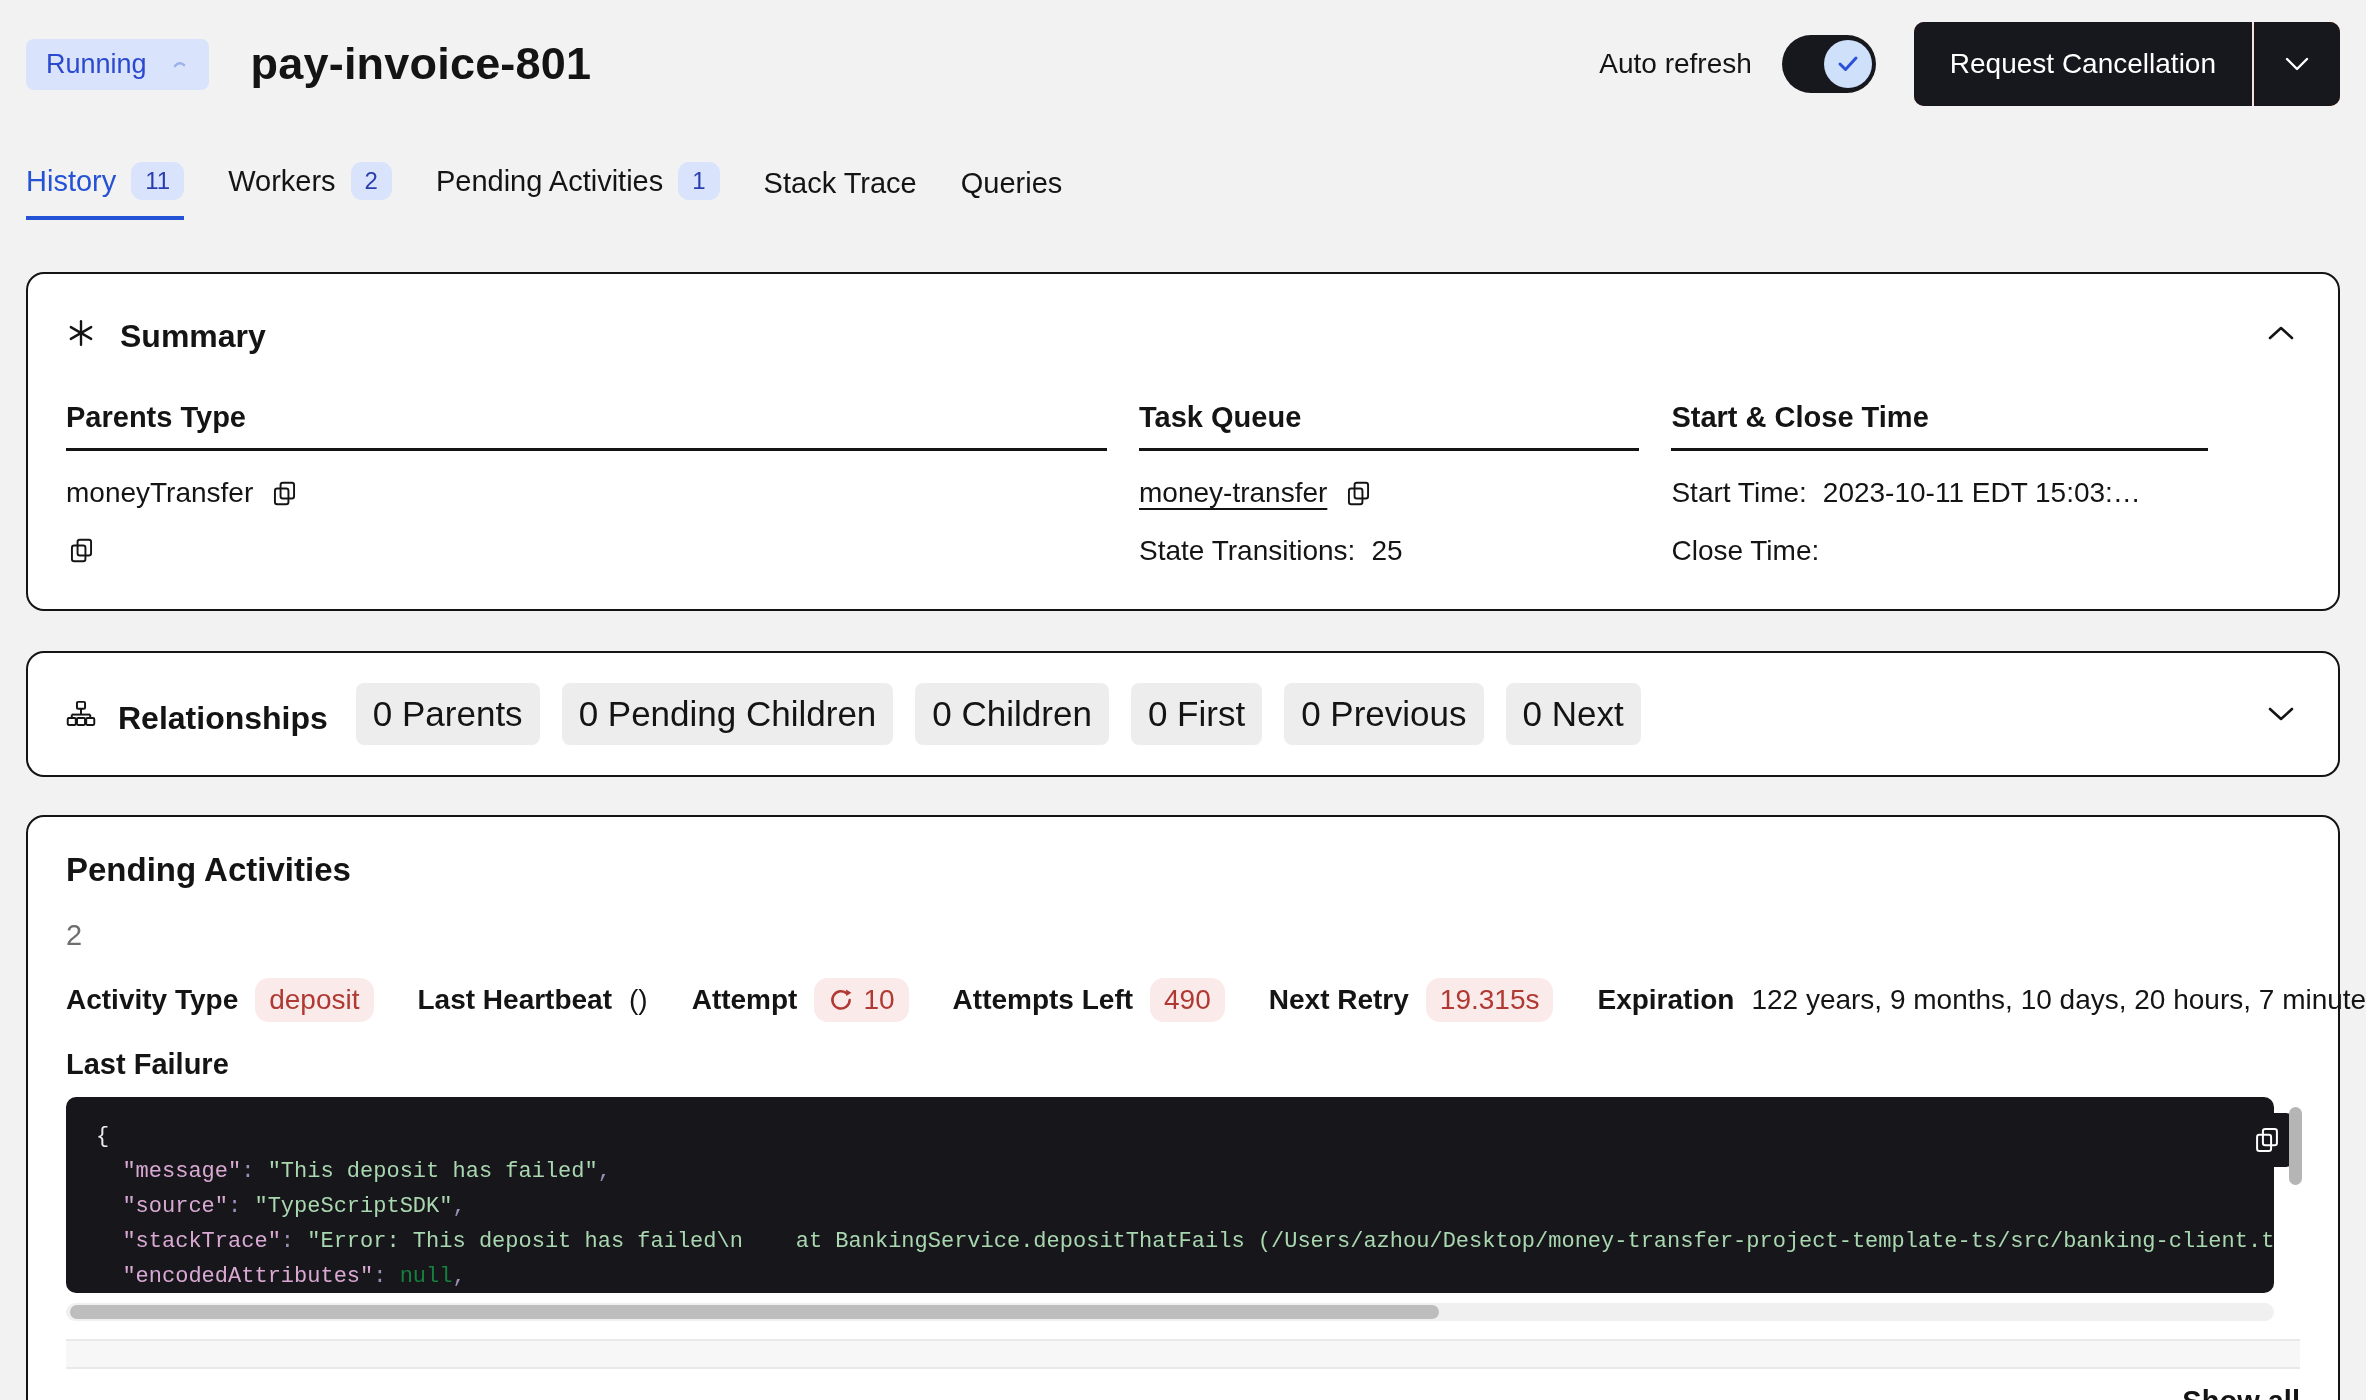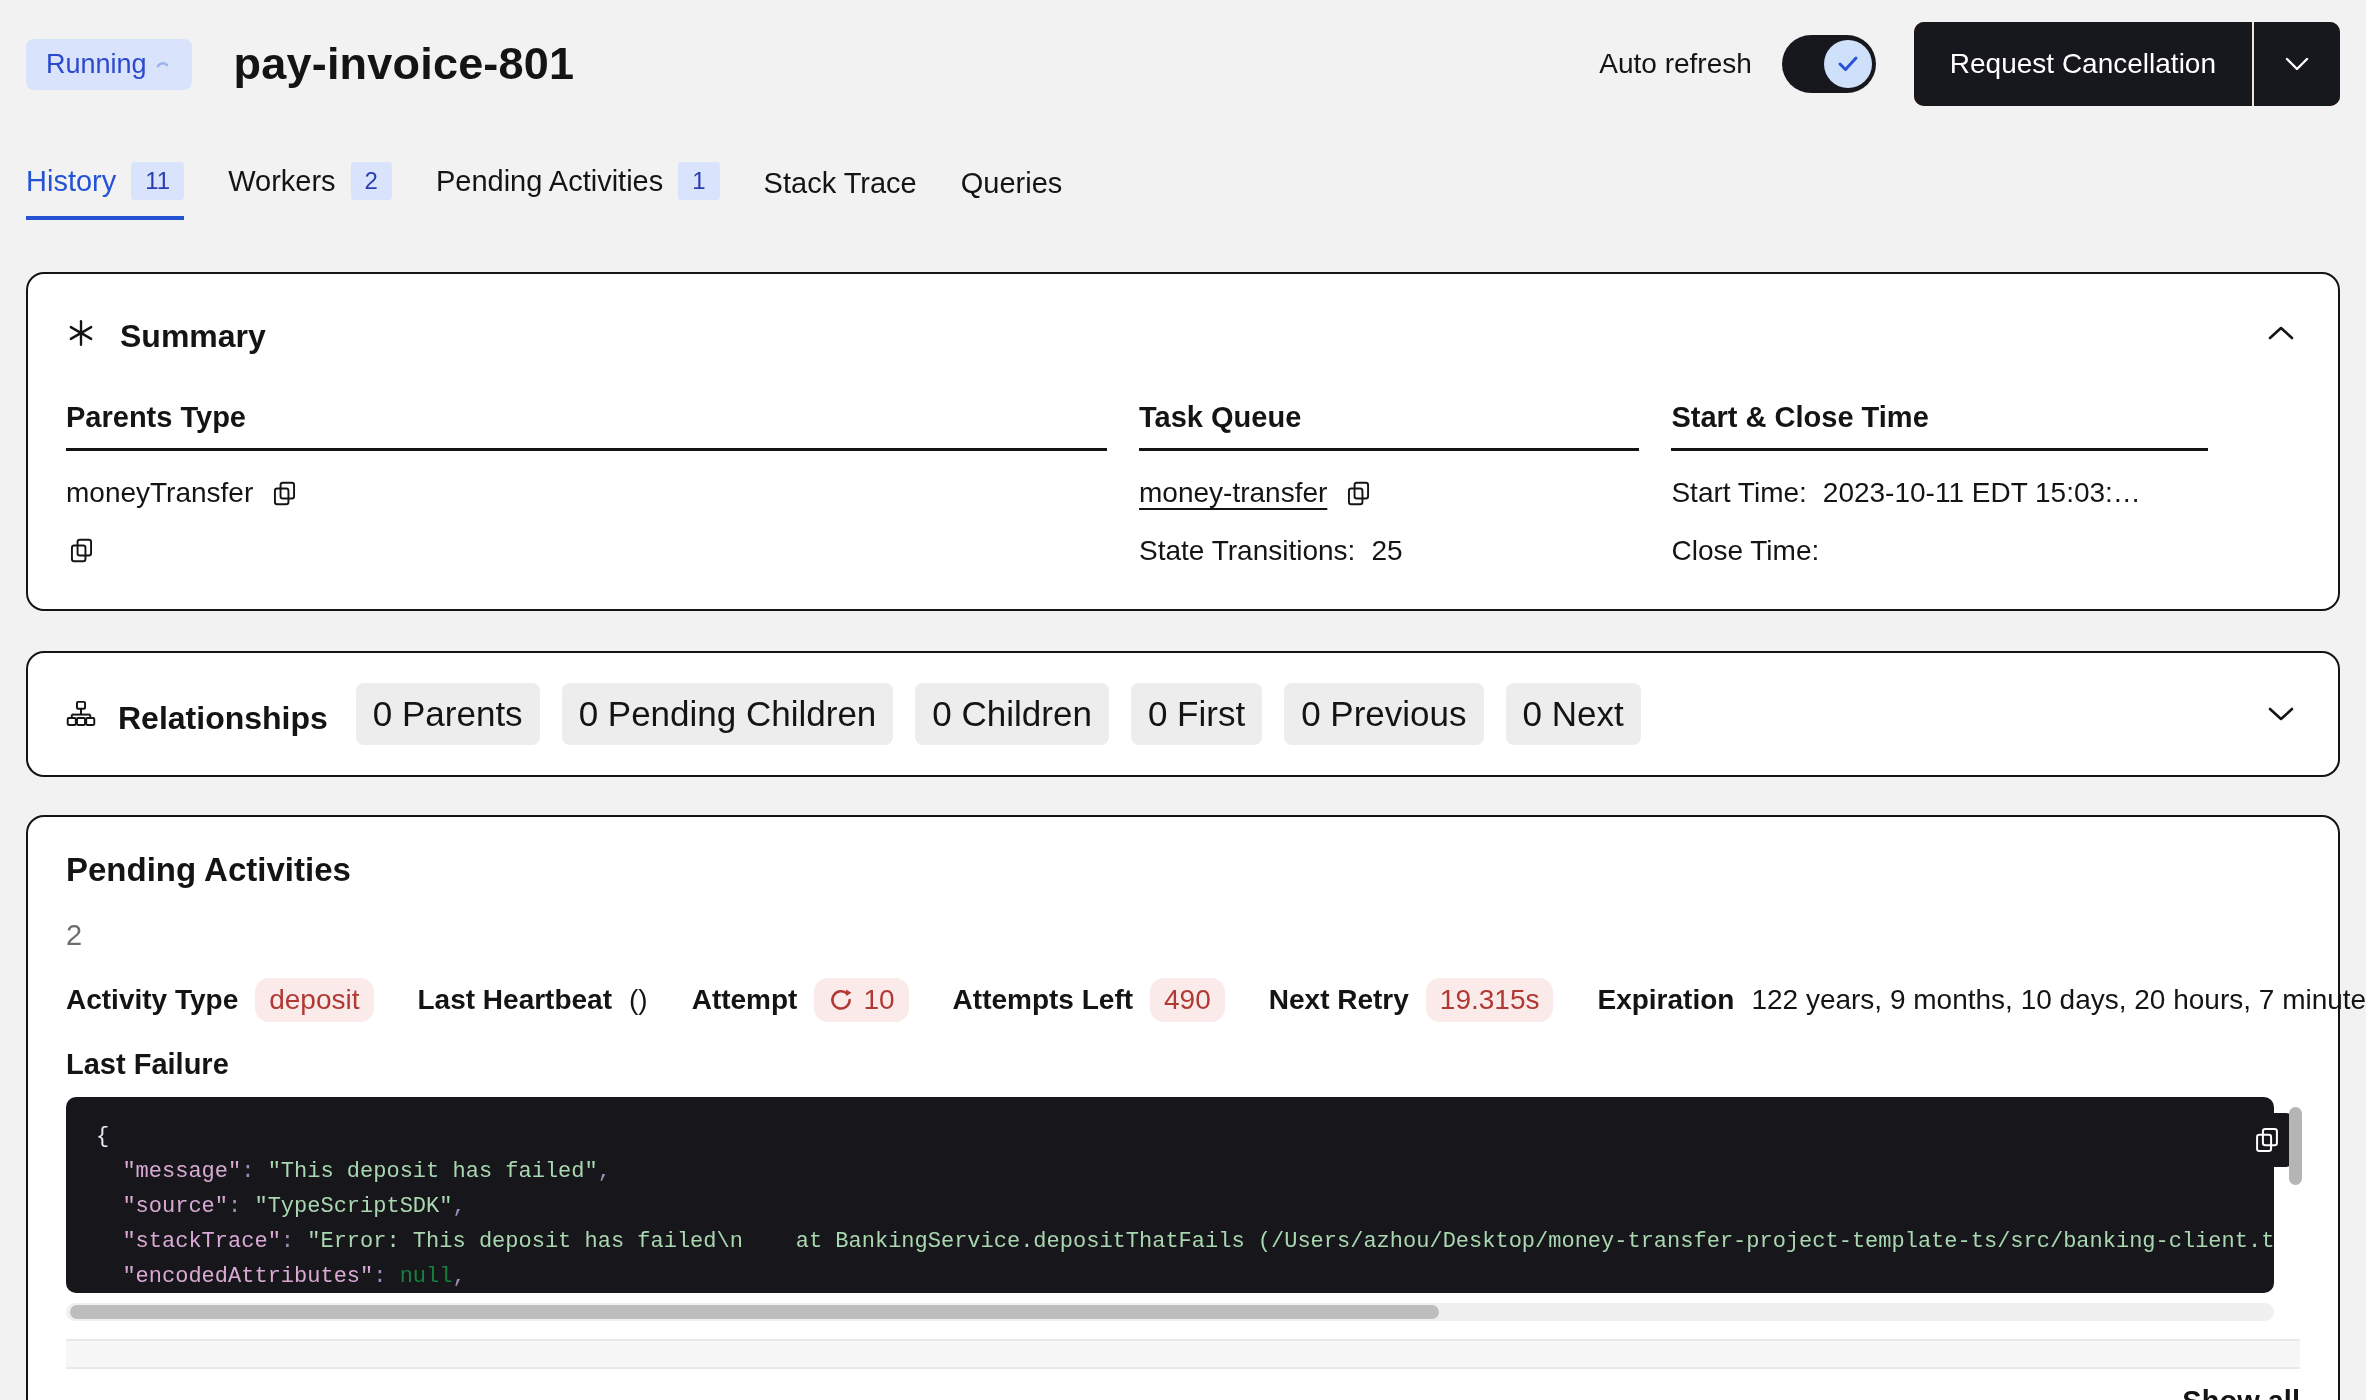--- a/index.html
+++ b/index.html
@@ -3,41 +3,41 @@
 <meta charset="utf-8">
 <style>
   * { margin:0; padding:0; box-sizing:border-box; }
   html,body { background:#f2f2f2; }
   body { font-family:"Liberation Sans", sans-serif; color:#141414; }
   .page { width:2366px; height:1400px; padding:0 26px; overflow:hidden; position:relative; }
 
   
   .topbar { display:flex; align-items:center; justify-content:space-between; padding-top:22px; }
   .topbar-left { display:flex; align-items:center; gap:42px; }
-  .status-badge { display:inline-flex; align-items:center; gap:9px; background:#d9e4fc; color:#2b49cf;
+  .status-badge { display:inline-flex; align-items:center; gap:26px; background:#d9e4fc; color:#2b49cf;
                   font-size:27px; font-weight:500; padding:10px 20px; border-radius:8px; }
   .page-title { font-size:45px; font-weight:700; letter-spacing:.2px; color:#141414; }
   .topbar-right { display:flex; align-items:center; }
   .autorefresh-label { font-size:28px; margin-right:30px; }
   .toggle { width:94px; height:58px; background:#17171e; border-radius:29px; position:relative; cursor:pointer; }
   .toggle .knob { position:absolute; top:5px; right:4px; width:48px; height:48px; border-radius:50%;
                   background:#cfe0fb; display:flex; align-items:center; justify-content:center; }
   .split-btn { display:flex; margin-left:38px; background:#c2410c; border-radius:10px; overflow:hidden; height:84px; }
   .split-btn .main { background:#17171e; color:#fff; border:none; font-family:inherit; font-size:28px;
                      padding:0 36px; cursor:pointer; }
   .split-btn .divider { width:2px; background:rgba(255,255,255,.85); margin:0; }
   .split-btn .arrow { background:#17171e; border:none; width:86px; display:flex; align-items:center;
                       justify-content:center; cursor:pointer; }
 
   
   .tabs { display:flex; gap:44px; margin-top:56px; align-items:flex-end; }
   .tab { display:flex; align-items:center; gap:15px; font-size:29px; padding-bottom:16px; cursor:pointer;
          border-bottom:4px solid transparent; color:#141414; }
   .tab.active { color:#2553d6; border-bottom-color:#2553d6; }
-  .tab-count { background:#d9e4fc; color:#2a3db0; font-size:24px; padding:5px 14px; border-radius:3px; }
+  .tab-count { background:#d9e4fc; color:#2a3db0; font-size:24px; padding:5px 14px; border-radius:11px; }
 
   
   .panel { background:#fff; border:2px solid #141414; border-radius:18px; }
   .summary-panel { margin-top:52px; padding:36px 38px 42px; }
   .panel-head { display:flex; align-items:center; gap:24px; }
   .panel-head h2 { font-size:32px; font-weight:700;margin-top:8px; }
   .head-spacer { flex:1; }
   .icon-btn { background:none; border:none; cursor:pointer; padding:4px; display:flex; align-items:center; }
 
   .summary-grid { display:grid; grid-template-columns:46.6% 22.4% 24%; column-gap:32px; margin-top:46px; }

